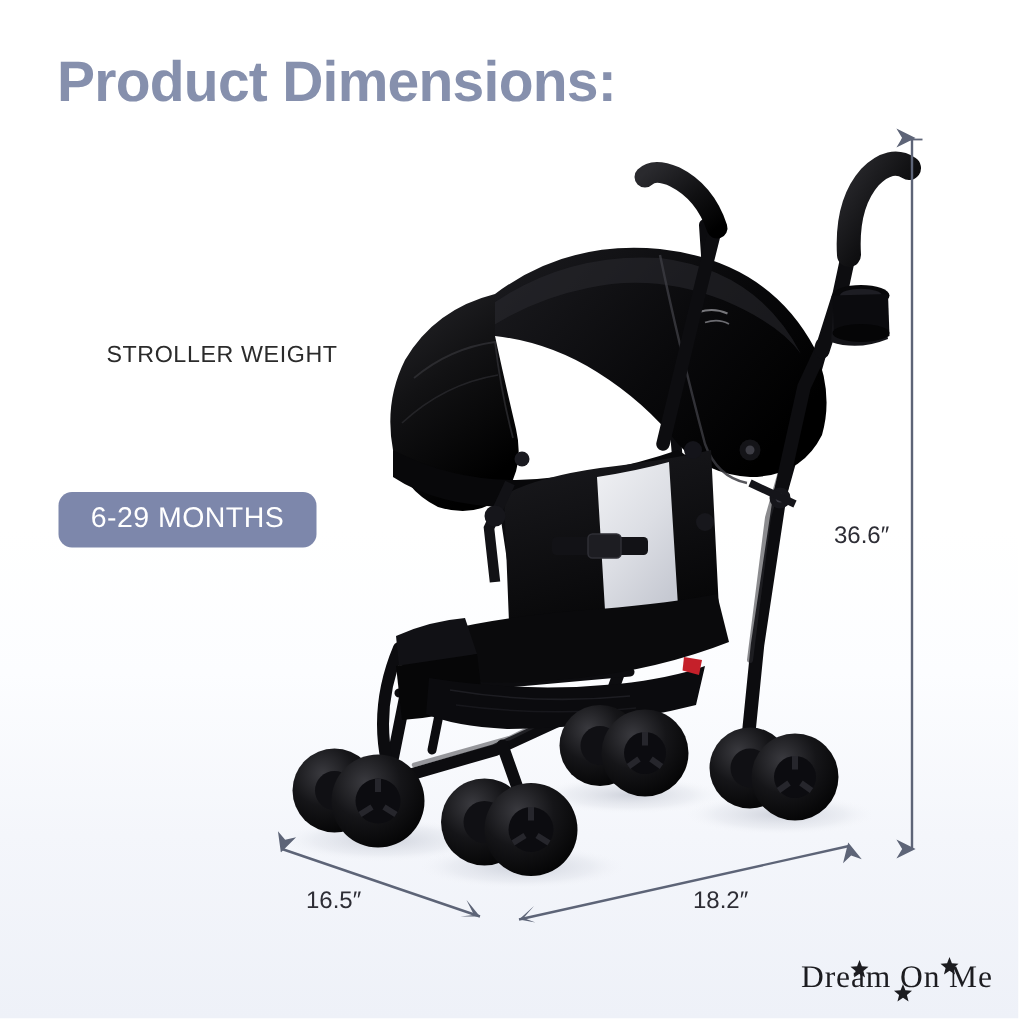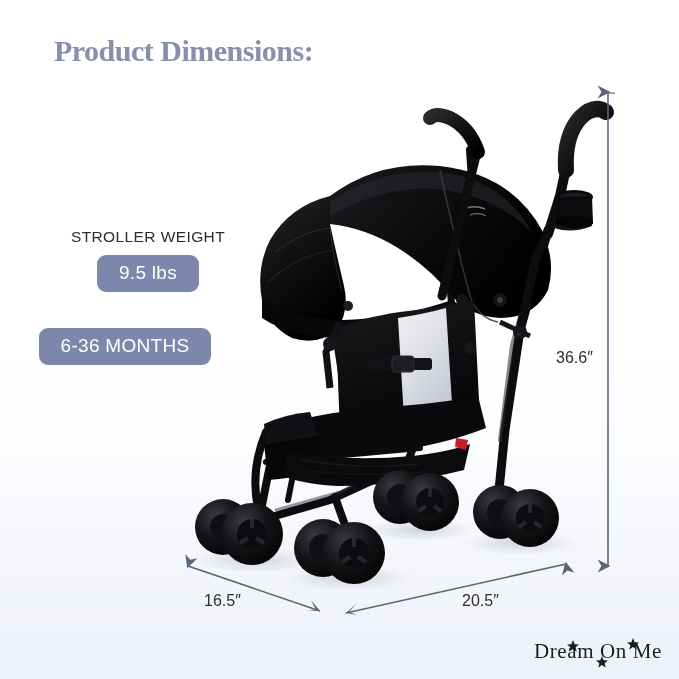--- a/index.html
+++ b/index.html
@@ -10,26 +10,25 @@
     overflow:hidden;
   }
   #stage{
     position:relative;
     width:679px;height:679px;
     background:linear-gradient(180deg,#ffffff 0%,#ffffff 52%,#fcfdff 66%,#f4f6fb 82%,#eef1f8 100%);
     overflow:hidden;
   }
   
   #title{
-    position:absolute;left:54px;top:34px;
-    font-size:30px;font-weight:bold;
+    position:absolute;left:38px;top:34px;
+    font-size:38px;font-weight:bold;
     letter-spacing:-0.5px;
     color:#8690ad;
     white-space:nowrap;
-    font-family:Liberation Serif, serif;
   }
   
   .spec{position:absolute;left:0;width:250px;text-align:center;}
   #spec-weight{top:228px;margin-left:23px;}
   #spec-ages{top:328px;}
   .spec-label{
     font-size:15.5px;color:#2b2b2b;
     letter-spacing:0.4px;
     white-space:nowrap;
     margin-bottom:9px;
@@ -60,25 +59,24 @@
 </style>
 </head>
 <body>
 
 <div id="stage">
 
   <div id="title">Product Dimensions:</div>
 
   <div class="spec" id="spec-weight">
     <div class="spec-label">STROLLER WEIGHT</div>
-    <div class="spec-pill">9.5 lbs</div>
   </div>
 
   <div class="spec" id="spec-ages">
-    <div class="spec-pill">6-36 MONTHS</div>
+    <div class="spec-pill">6-29 MONTHS</div>
   </div>
 
   <svg id="stroller-svg" viewBox="0 0 679 679">
     <defs>
       <linearGradient id="canopyG" x1="0" y1="0" x2="0.45" y2="1">
         <stop offset="0%" stop-color="#26262a"></stop>
         <stop offset="45%" stop-color="#121214"></stop>
         <stop offset="100%" stop-color="#000000"></stop>
       </linearGradient>
       <linearGradient id="canopyG2" x1="0" y1="0" x2="1" y2="0.6">
@@ -308,21 +306,21 @@
     <path d="M320 611 L311 600 L316 610 L307 611 Z" fill="#5d6477"></path>
 
     <g>
       <line x1="346" y1="613" x2="566" y2="564" stroke="#5d6477" stroke-width="1.6" marker-end="url(#arwUp)"></line>
     </g>
     <path d="M346 613 L356 604 L349 612 L357 615 Z" fill="#5d6477"></path>
   </svg>
 
   <div class="dim-label" id="dim-height">36.6″</div>
   <div class="dim-label" id="dim-depth">16.5″</div>
-  <div class="dim-label" id="dim-width">20.5″</div>
+  <div class="dim-label" id="dim-width">18.2″</div>
 
   <svg id="logo-svg" viewBox="0 0 679 679" width="679" height="679">
     <text x="534" y="658" font-family="'Liberation Serif',serif" font-size="21" fill="#1c1c20" letter-spacing="0.6">Dream On Me</text>
 
     <g fill="#1c1c20">
       <path d="M573 640 l1.6 4.2 l4.4 0.3 l-3.4 2.8 l1.1 4.3 l-3.7 -2.5 l-3.7 2.5 l1.1 -4.3 l-3.4 -2.8 l4.4 -0.3 z" transform="scale(1)"></path>
       <path d="M602 656 l1.6 4.2 l4.4 0.3 l-3.4 2.8 l1.1 4.3 l-3.7 -2.5 l-3.7 2.5 l1.1 -4.3 l-3.4 -2.8 l4.4 -0.3 z"></path>
       <path d="M633 638 l1.6 4.2 l4.4 0.3 l-3.4 2.8 l1.1 4.3 l-3.7 -2.5 l-3.7 2.5 l1.1 -4.3 l-3.4 -2.8 l4.4 -0.3 z"></path>
     </g>
   </svg>

